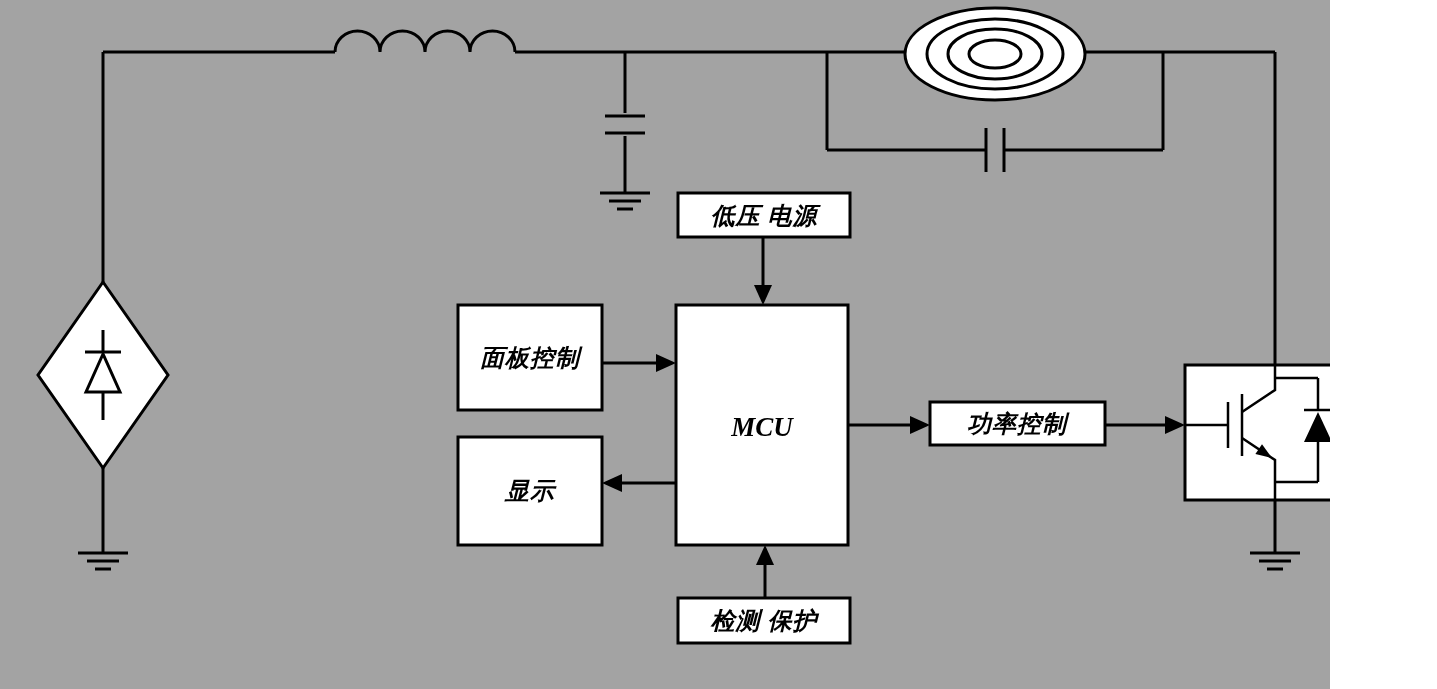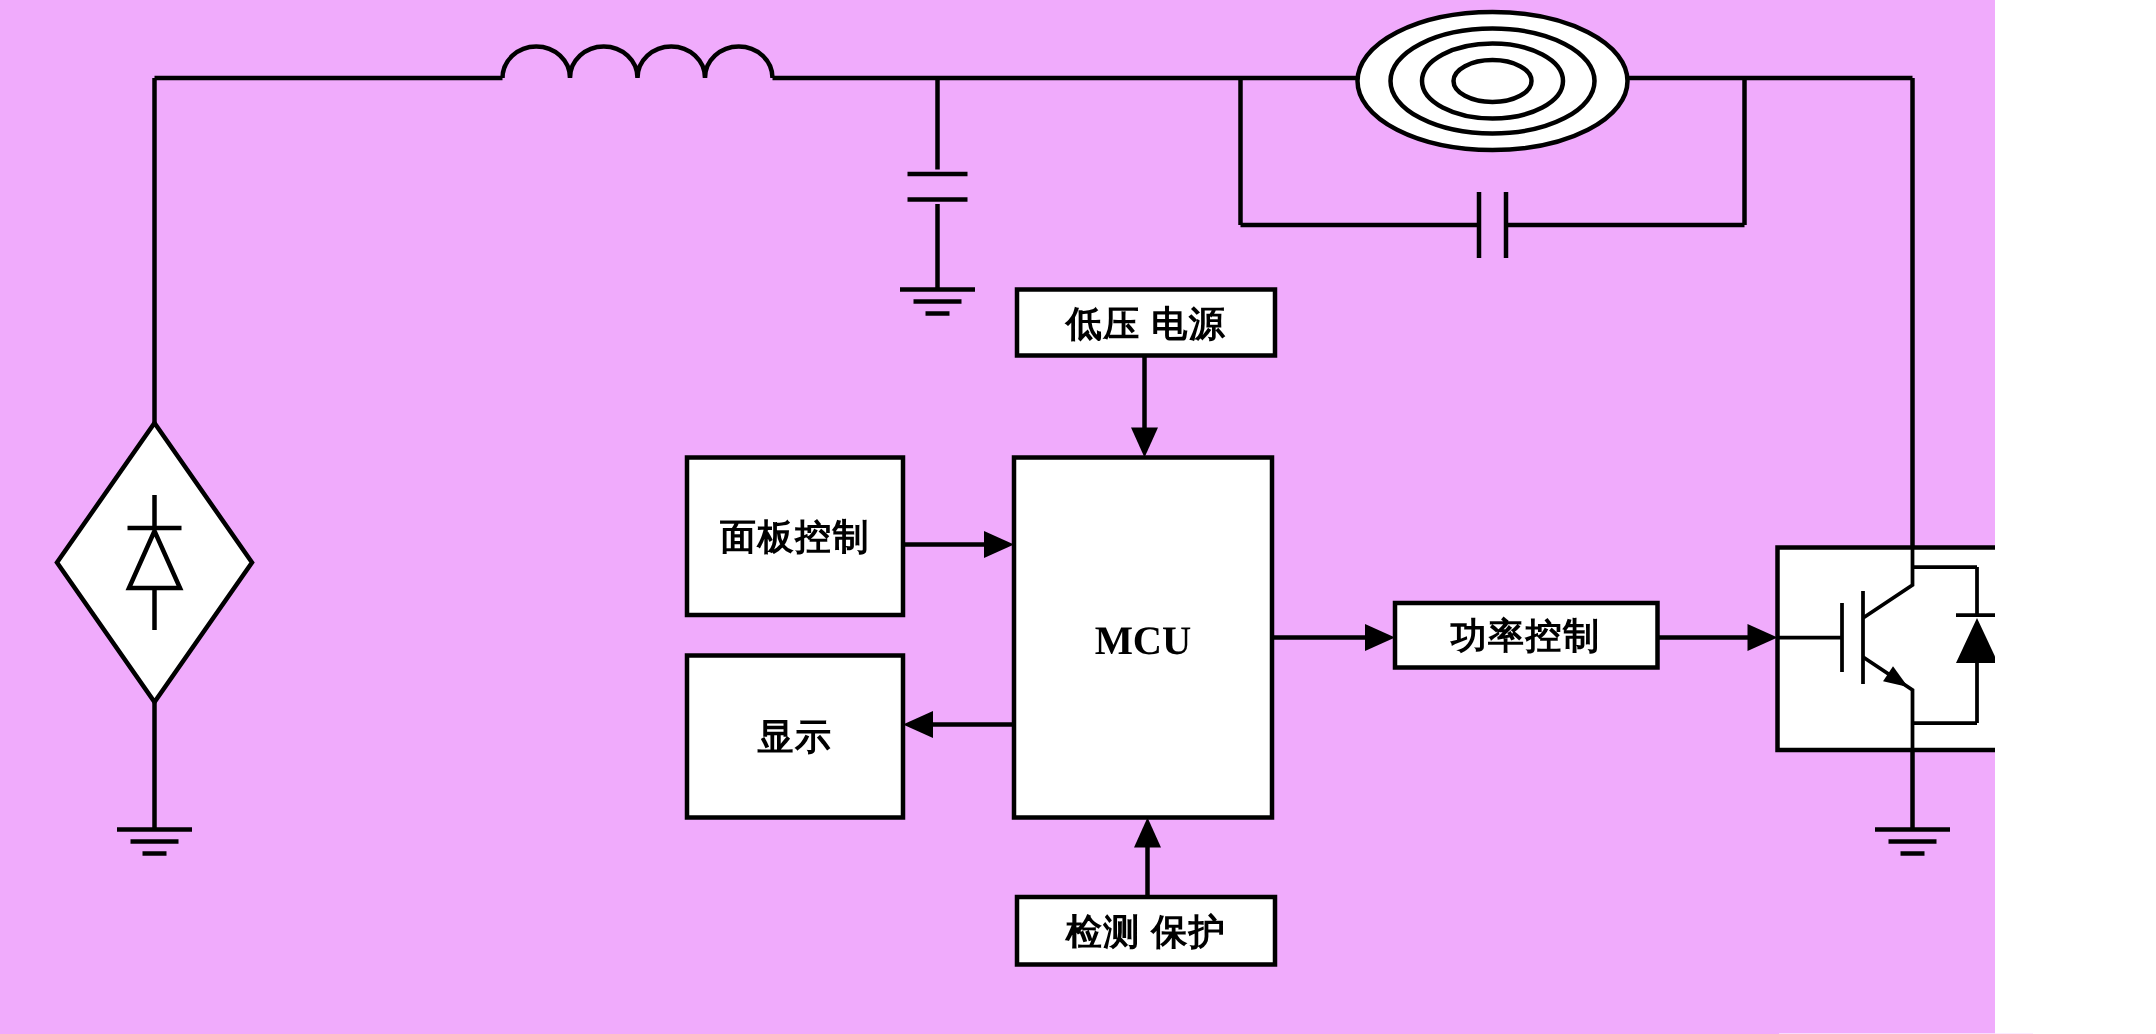--- a/index.html
+++ b/index.html
@@ -1,21 +1,22 @@
 <!DOCTYPE html>
 <html><head>
 <meta charset="utf-8">
 <style>
   html,body{margin:0;padding:0;background:#ffffff;}
   .stage{
     position:relative;
     width:1330px;height:689px;
-    background:#f0abfc;
+    background:#a3a3a3;
     font-family:"Liberation Serif","DejaVu Serif",serif;
     overflow:hidden;
+    font-style:italic;
   }
   svg{display:block;}
   .wire{stroke:#000;stroke-width:3;fill:none;}
   .wire-thin{stroke:#000;stroke-width:2.5;fill:none;}
   .box{fill:#ffffff;stroke:#000;stroke-width:3;}
   .coil{fill:#ffffff;stroke:#000;stroke-width:3;}
   .solid{fill:#000;stroke:none;}
   .blk-label{
     font-family:"Liberation Serif","DejaVu Serif",serif;
     font-weight:bold;font-size:24px;fill:#000;

